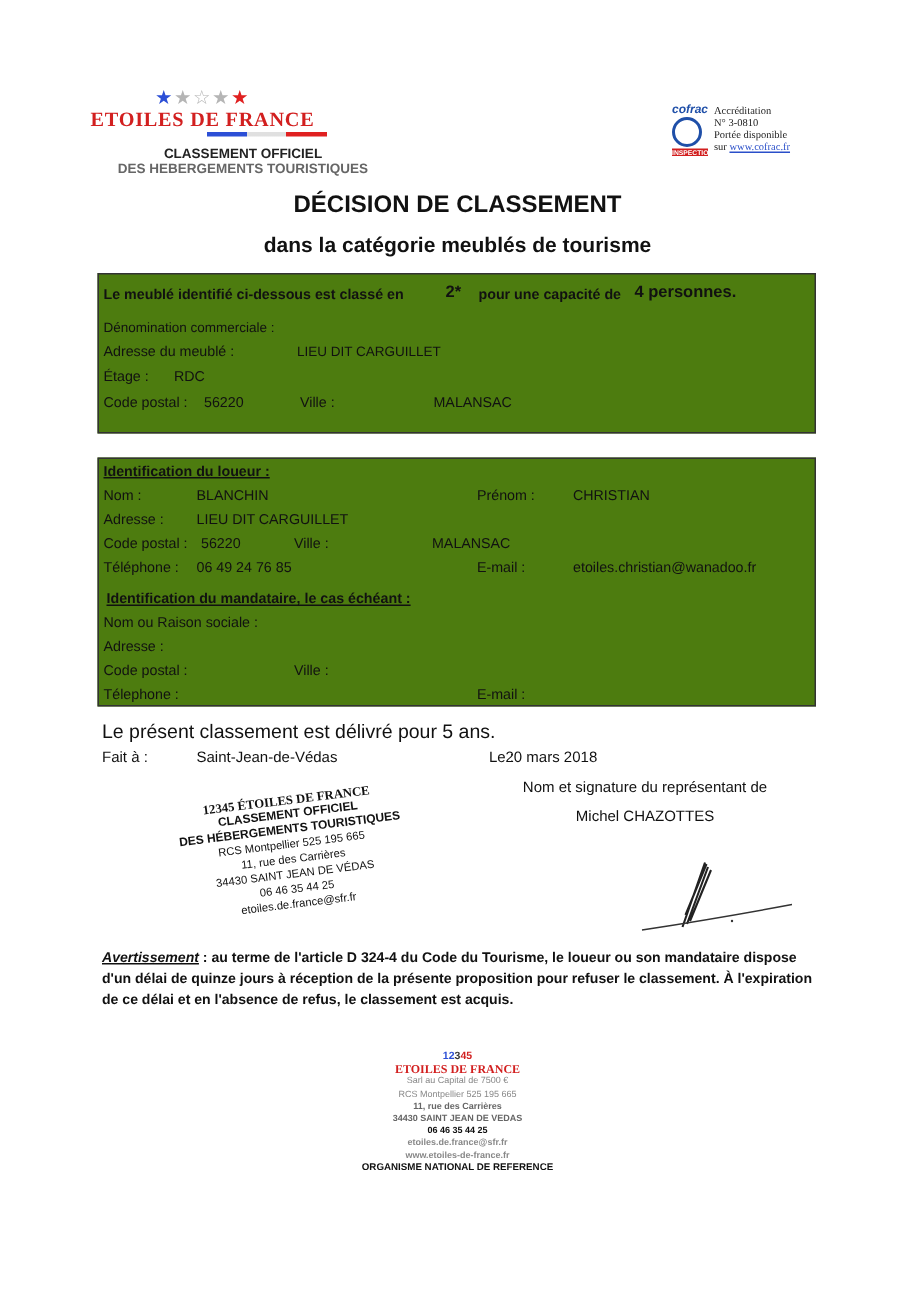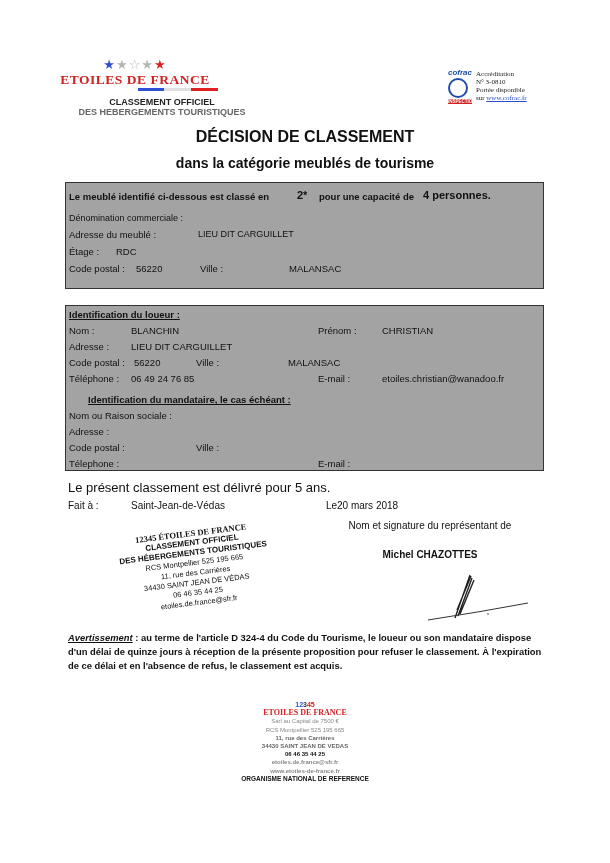--- a/index.html
+++ b/index.html
@@ -27,21 +27,21 @@
   .cofrac .mark .insp { font-size: 4.5px; color: #fff; background: #d21f1f; font-weight: bold; text-align: center; margin-top: 1px; }
   .cofrac .txt { position: absolute; left: 28px; top: 2px; font-family: "Liberation Serif", serif;
                  font-size: 7px; line-height: 8px; color: #222; }
   .cofrac .txt .lnk { color: #2a4fc9; text-decoration: underline; }
 
   
   .title { left: 0; width: 610px; top: 128px; text-align: center; font-weight: bold; font-size: 16px; }
   .subtitle { left: 0; width: 610px; top: 155px; text-align: center; font-weight: bold; font-size: 14px; }
 
   
-  .box { background: #a3a3a3; border: 1.5px solid #333; box-sizing: border-box; padding-left: 11px; }
+  .box { background: #4d7c0f; border: 1.5px solid #333; box-sizing: border-box; padding-left: 11px; }
   .box1 { left: 65px; top: 182px; width: 479px; height: 107px; }
   .box2 { left: 65px; top: 305px; width: 479px; height: 166px; }
   .row { position: absolute; font-size: 9.5px; white-space: nowrap; }
   .bold { font-weight: bold; }
   .u { text-decoration: underline; }
 
   .f { font-size: 10px; }
 
   
   .stamp { left: 100px; top: 528px; width: 190px; transform: rotate(-7deg); transform-origin: center;
@@ -123,38 +123,38 @@
   <div class="row" style="left:3px;top:51px;">Code postal :</div>
   <div class="row" style="left:68px;top:51px;">56220</div>
   <div class="row" style="left:130px;top:51px;">Ville :</div>
   <div class="row" style="left:222px;top:51px;">MALANSAC</div>
 
   <div class="row" style="left:3px;top:67px;">Téléphone :</div>
   <div class="row" style="left:65px;top:67px;">06 49 24 76 85</div>
   <div class="row" style="left:252px;top:67px;">E-mail :</div>
   <div class="row" style="left:316px;top:67px;">etoiles.christian@wanadoo.fr</div>
 
-  <div class="row bold u" style="left:5px;top:88px;margin-left:17px;">Identification du mandataire, le cas échéant :</div>
+  <div class="row bold u" style="left:5px;top:88px;">Identification du mandataire, le cas échéant :</div>
   <div class="row" style="left:3px;top:104px;">Nom ou Raison sociale :</div>
   <div class="row" style="left:3px;top:120px;">Adresse :</div>
   <div class="row" style="left:3px;top:136px;">Code postal :</div>
   <div class="row" style="left:130px;top:136px;">Ville :</div>
   <div class="row" style="left:3px;top:152px;">Télephone :</div>
   <div class="row" style="left:252px;top:152px;">E-mail :</div>
 </div>
 
 <div class="abs" style="left:68px;top:480px;font-size:13px;">Le présent classement est délivré pour 5 ans.</div>
 <div class="abs f" style="left:68px;top:500px;">Fait à :</div>
 <div class="abs f" style="left:131px;top:500px;">Saint-Jean-de-Védas</div>
 <div class="abs f" style="left:291px;top:500px;padding-left:35px;">Le :</div>
 <div class="abs f" style="left:337px;top:500px;">20 mars 2018</div>
 
 <div class="abs f" style="left:330px;top:517px;width:200px;text-align:center;line-height:17px;">
   <div>Nom et signature du représentant de</div>
-  <div style="margin-top:12px;font-weight:bold;">Michel CHAZOTTES</div>
+  <div style="margin-top:2px;">Michel CHAZOTTES</div>
 </div>
 
 <svg class="abs" style="left:400px;top:570px;" width="130" height="55">
   <path d="M55 48 L70 5 M58 46 L72 8 M60 44 L74 10 M57 40 L71 6" stroke="#222" stroke-width="1.4" fill="none"></path>
   <path d="M28 50 Q80 42 128 33" stroke="#333" stroke-width="1" fill="none"></path>
   <circle cx="88" cy="44" r="0.8" fill="#333"></circle>
 </svg>
 
 <div class="abs stamp">
   <div class="s1">12345 ÉTOILES DE FRANCE</div>

